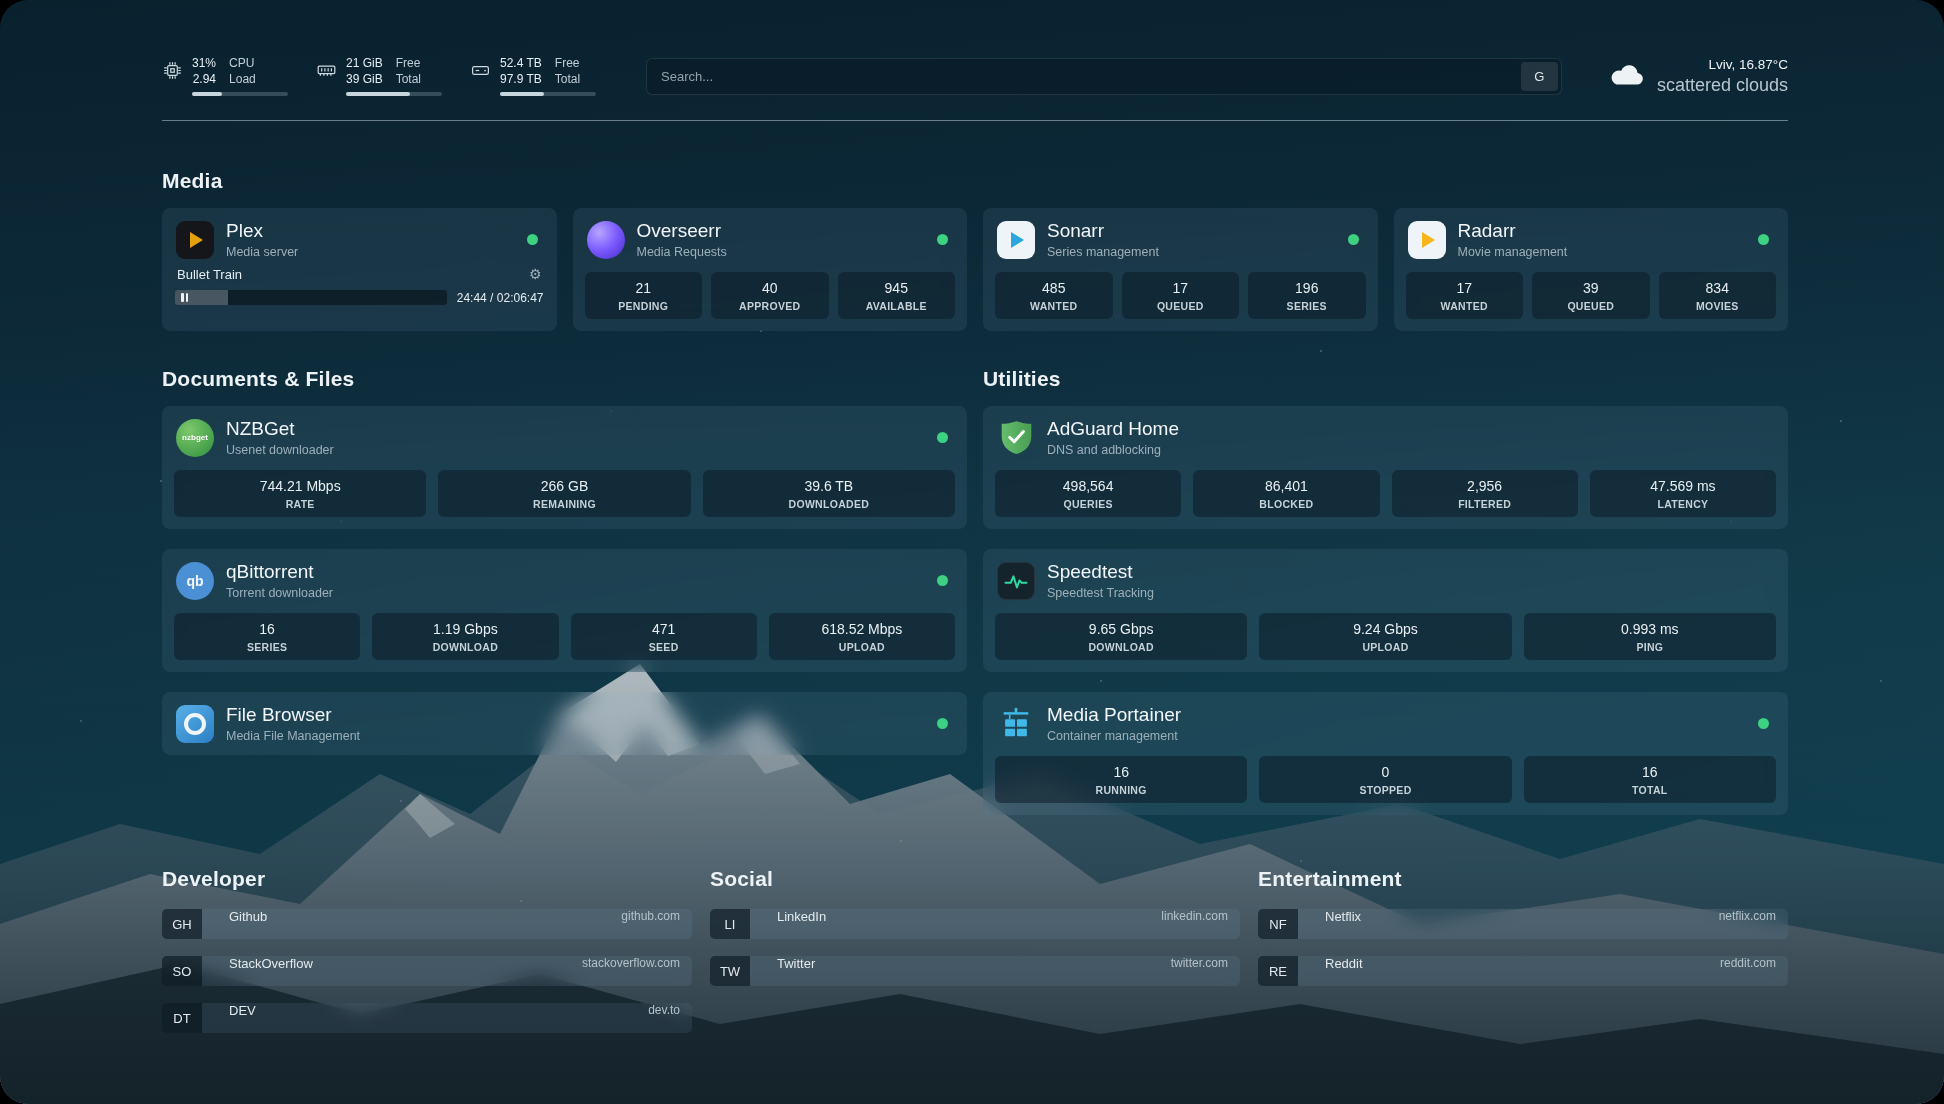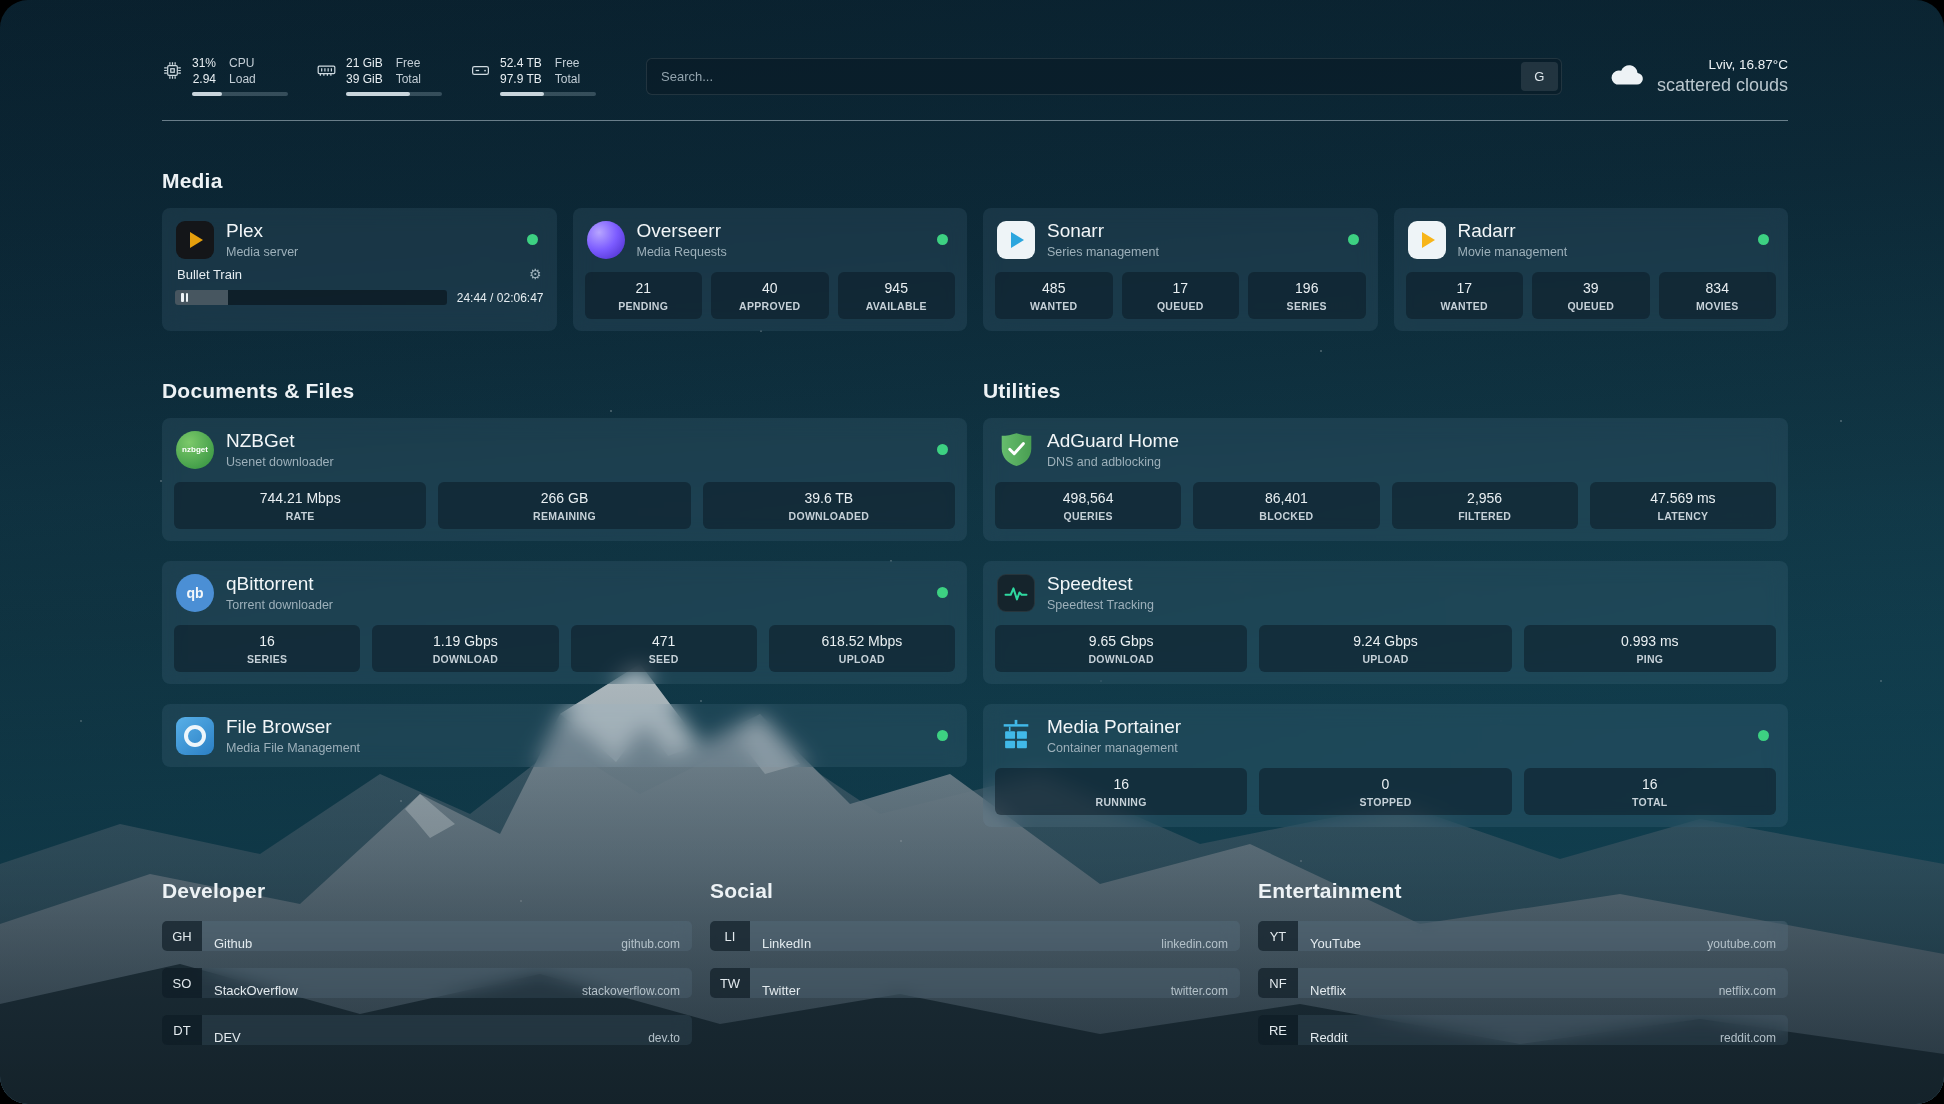--- a/index.html
+++ b/index.html
@@ -37,21 +37,21 @@
     border:none;border-radius:4px;color:#dfe7ec;font-size:13px;font-family:inherit;cursor:pointer;}
   .weather{display:flex;align-items:center;gap:11px;text-align:right;}
   .wloc{font-size:13.5px;color:#eef3f6;}
   .wcond{font-size:18px;color:#b9c6cd;margin-top:3px;}
   .divider{margin-top:24px;border-bottom:1.5px solid rgba(200,216,225,0.5);}
 
   
   .group-title{font-size:21px;font-weight:700;color:#edf2f5;margin:0 0 15px 0;letter-spacing:.2px;}
   .group-media{margin-top:48px;}
   .media-cards{display:grid;grid-template-columns:repeat(4,1fr);gap:16px;}
-  .two-col{display:grid;grid-template-columns:1fr 1fr;gap:16px;margin-top:48px;}
+  .two-col{display:grid;grid-template-columns:1fr 1fr;gap:16px;margin-top:36px;}
   .col-cards{display:flex;flex-direction:column;gap:20px;}
   .card{background:rgba(148,190,212,0.10);border-radius:8px;padding:10px 12px 12px;backdrop-filter:blur(10px);}
   .svc-head{display:flex;align-items:center;gap:12px;padding:2px 2px 0 2px;}
   .svc-icon{width:38px;height:38px;flex:0 0 38px;display:flex;align-items:center;justify-content:center;}
   .svc-meta{display:flex;flex-direction:column;}
   .svc-name{font-size:19px;color:#f2f6f8;}
   .svc-desc{font-size:12.5px;color:#9db0ba;margin-top:3px;}
   .status-dot{margin-left:auto;align-self:center;margin-right:5px;width:11px;height:11px;border-radius:50%;background:#3dd182;flex:0 0 11px;}
   .stats{display:grid;gap:12px;margin-top:13px;}
   .media-cards .stats{gap:9px;}
@@ -85,22 +85,22 @@
   .nzb-text{font-size:8px;font-weight:700;color:#fff;}
   .icon-qbittorrent{background:#4b8fd5;border-radius:50%;}
   .qb-text{font-size:14px;font-weight:700;color:#f3f7fa;}
   .icon-filebrowser{background:linear-gradient(140deg,#58b0e8,#2b7fc4);border-radius:9px;}
   .fb-ring{width:14px;height:14px;border:4.5px solid #eef6fb;border-radius:50%;}
   .icon-speedtest{background:#15242c;border-radius:9px;border:1px solid rgba(255,255,255,0.08);box-sizing:border-box;}
 
   
   .bookmarks{display:grid;grid-template-columns:repeat(3,1fr);gap:18px;margin-top:52px;padding-bottom:42px;}
   .bm-group .group-title{margin-bottom:18px;}
-  .bm-row{display:flex;align-items:flex-end;height:30px;background:rgba(148,190,212,0.10);border-radius:5px;
-    margin-bottom:17px;overflow:hidden;backdrop-filter:blur(8px);cursor:pointer;}
+  .bm-row{display:flex;align-items:flex-start;height:30px;background:rgba(148,190,212,0.10);border-radius:5px;
+    margin-bottom:17px;overflow:hidden;backdrop-filter:blur(8px);cursor:pointer;gap:15px;}
   .bm-row:last-child{margin-bottom:0;}
   .bm-abbr{width:40px;align-self:stretch;display:flex;align-items:center;justify-content:center;
     background:rgba(7,18,26,0.62);font-size:13px;color:#e3eaee;}
   .bm-name{flex:1;margin-left:12px;font-size:13px;color:#e3eaee;}
   .bm-url{margin-right:12px;font-size:12px;color:#b4c1c9;}
 </style>
 </head>
 <body>
 
 <div class="screen">
@@ -534,25 +534,20 @@
             </div>
             <div class="bm-row">
               <span class="bm-abbr">TW</span>
               <span class="bm-name">Twitter</span>
               <span class="bm-url">twitter.com</span>
             </div>
           </section>
           <section class="bm-group">
             <h2 class="group-title">Entertainment</h2>
             <div class="bm-row">
-              <span class="bm-abbr">YT</span>
-              <span class="bm-name">YouTube</span>
-              <span class="bm-url">youtube.com</span>
-            </div>
-            <div class="bm-row">
               <span class="bm-abbr">NF</span>
               <span class="bm-name">Netflix</span>
               <span class="bm-url">netflix.com</span>
             </div>
             <div class="bm-row">
               <span class="bm-abbr">RE</span>
               <span class="bm-name">Reddit</span>
               <span class="bm-url">reddit.com</span>
             </div>
           </section>

